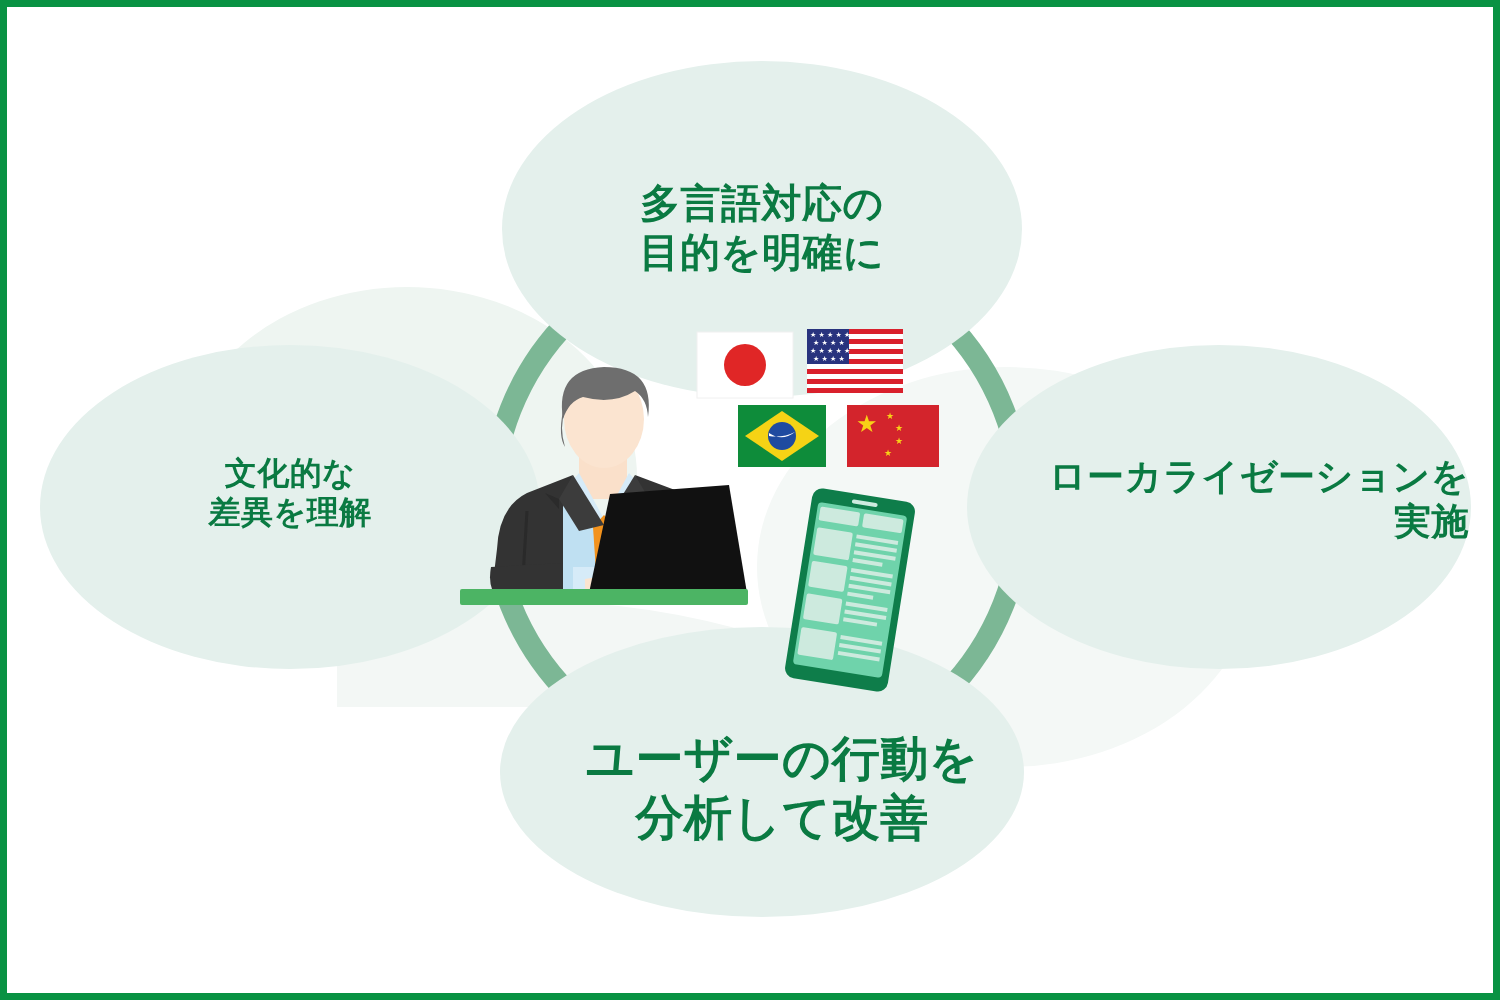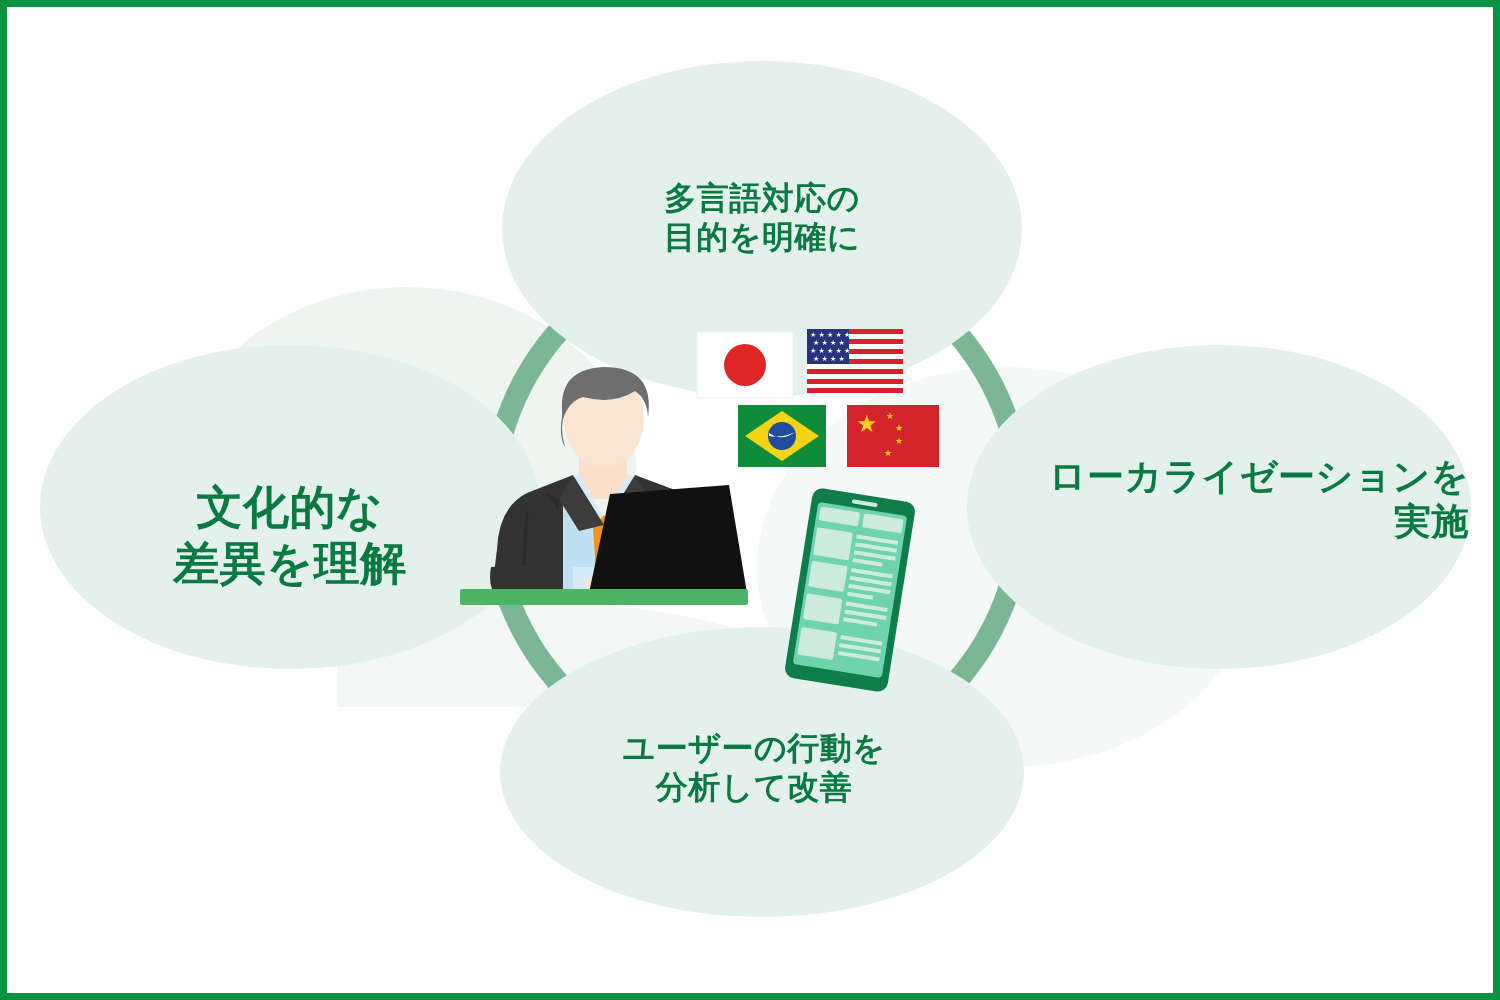--- a/index.html
+++ b/index.html
@@ -16,24 +16,24 @@
     position:absolute;
     text-align:center;
     color:#0a7a42;
     font-weight:bold;
     line-height:1.22;
     letter-spacing:0.5px;
     white-space:pre;
     pointer-events:none;
     font-family:"DejaVu Sans","Liberation Sans",sans-serif;
   }
-  #lbl-top{left:520px;top:172px;width:470px;font-size:32px;}
-  #lbl-left{left:48px;top:447px;width:470px;font-size:46px;margin-top:25px;}
+  #lbl-top{left:520px;top:172px;width:470px;font-size:40px;}
+  #lbl-left{left:48px;top:447px;width:470px;font-size:32px;}
   #lbl-right{left:962px;top:447px;width:500px;font-size:37px;text-align:right;}
-  #lbl-bottom{left:512px;top:722px;width:470px;font-size:32px;}
+  #lbl-bottom{left:540px;top:722px;width:470px;font-size:48px;}
 </style>
 </head>
 <body>
 
 <div id="stage">
 
   <svg id="canvas" viewBox="0 0 1500 1000" xmlns="http://www.w3.org/2000/svg">
 
     <defs>
       <clipPath id="clip-phone-screen">

